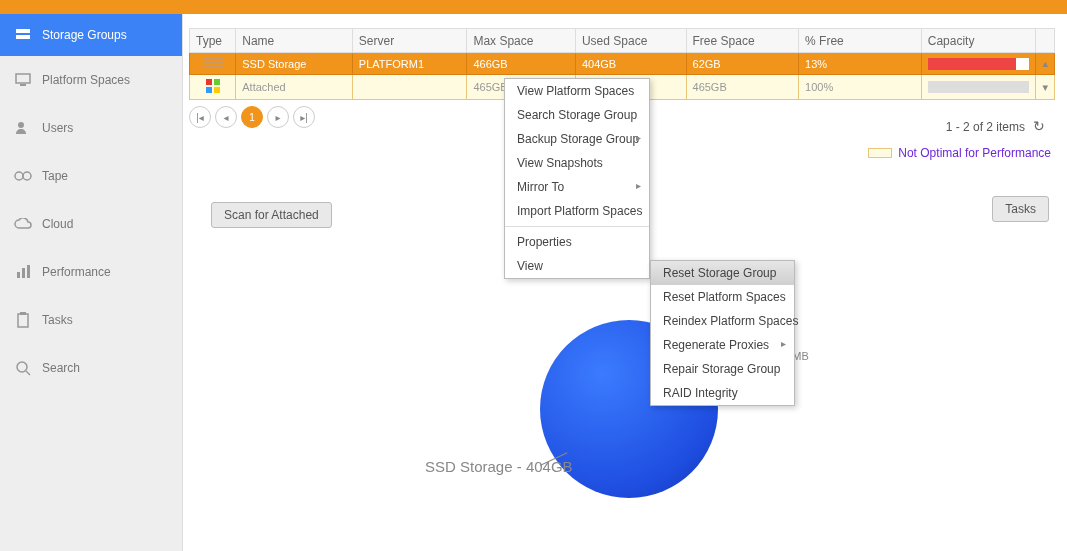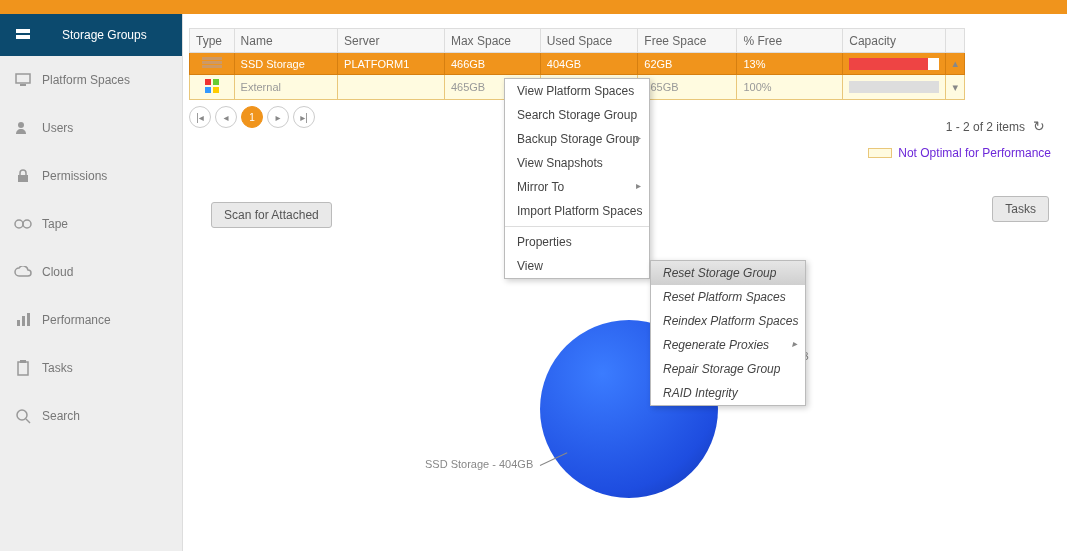--- a/index.html
+++ b/index.html
@@ -1,26 +1,26 @@
 <!DOCTYPE html>
 <html><head>
 <meta charset="utf-8">
 <style>
 * { box-sizing: border-box; margin: 0; padding: 0; }
 body { font-family: Arial, sans-serif; font-size: 12px; color: #555; background: #fff; width: 1067px; height: 551px; overflow: hidden; }
 .topbar { height: 14px; background: #f0941c; }
 .layout { display: flex; height: 537px; }
 .sidebar { width: 183px; background: #eee; border-right: 1px solid #ddd; }
 .side-item { display: flex; align-items: center; height: 48px; padding: 0 12px; color: #777; cursor: pointer; }
-.side-item.active { background: #0c4a6e; color: #fff; height: 42px; gap: 20px; }
+.side-item.active { background: #3b82f6; color: #fff; height: 42px; }
 .side-item .icon { width: 22px; display: inline-flex; justify-content: center; margin-right: 8px; }
 .side-item .icon svg { fill: #999; }
 .side-item.active .icon svg { fill: #fff; }
 .main { flex: 1; position: relative; padding-top: 14px; }
-.table { border-collapse: collapse; width: 776px; margin-left: 6px; }
+.table { border-collapse: collapse; width: 866px; margin-left: 6px; }
 .table th { background: #f7f7f7; text-align: left; font-weight: normal; color: #666; border: 1px solid #ddd; padding: 4px 6px; height: 24px; font-size: 12px; }
 .table td { border: 1px solid #e9c77a; padding: 3px 6px; height: 22px; font-size: 11px; }
 tr.selected td { background: #f0941c; color: #fff; border-color: #d67f10; }
 tr.alt td { background: #fffbe0; color: #999; }
 .typecell { width:46px; text-align:center; }
 .capacity-bar { height: 12px; background: #ddd; position: relative; }
 .capacity-fill { position:absolute; left:0; top:0; bottom:0; background:#e44; }
 .scroll-col { width:14px; background:#eee; }
 .pager { display:flex; align-items:center; margin:6px 0 0 6px; }
 .pbtn { width:22px; height:22px; border:1px solid #ccc; border-radius:50%; background:#fff; margin-right:4px; display:flex; align-items:center; justify-content:center; color:#888; font-size:10px; cursor:pointer;}
@@ -29,31 +29,31 @@
 .refresh { position:absolute; right:16px; top:104px; width:18px; height:18px; cursor:pointer; color:#666; font-size:14px;}
 .legend { position:absolute; right:16px; top:132px; display:flex; align-items:center; color:#6d28d9; }
 .legend .sw { width:24px; height:10px; background:#fffbe0; border:1px solid #e9c77a; margin-right:6px; }
 .actions { margin:74px 0 0 28px; display:flex; align-items:center; }
 .btn { background:#e9e9e9; border:1px solid #bbb; border-radius:3px; padding:5px 12px; color:#555; cursor:pointer; font-size:12px; }
 .btn.right { position:absolute; right:18px; top:182px; }
 .chart-area { position:relative; margin-top:40px; }
 .chart-title { text-align:center; color:#888; font-size:10px; margin-left:260px; }
 .chart-sub { text-align:center; color:#888; font-size:11px; margin-left:260px; line-height:14px; }
 .pie { position:absolute; left:540px; top:320px; width:178px; height:178px; border-radius:50%; background: radial-gradient(circle at 35% 30%, #3b7cff 0%, #1e4de0 70%, #1133a8 100%); }
-.pie-label1 { position:absolute; left:425px; top:458px; color:#888; font-size:11px; }
+.pie-label1 { position:absolute; left:425px; top:458px; color:#888; font-size:15px; }
 .pie-line1 { position:absolute; left:540px; top:465px; width:30px; height:1px; background:#888; transform:rotate(-25deg); transform-origin:left; }
 .pie-label2 { position:absolute; left:730px; top:350px; color:#888; font-size:11px; }
 .pie-line2 { position:absolute; left:705px; top:357px; width:22px; height:1px; background:#888; }
 .ctx-menu { position:absolute; background:#fff; border:1px solid #bbb; box-shadow:2px 2px 6px rgba(0,0,0,0.2); z-index:10; }
 .ctx-menu .mi { padding:5px 26px 5px 12px; color:#444; cursor:pointer; white-space:nowrap; position:relative; font-size:12px; }
 .ctx-menu .mi.sub::after { content:"▸"; position:absolute; right:8px; color:#888; font-size:10px; }
 .ctx-menu .mi.hl { background:linear-gradient(#e6e6e6,#cfcfcf); }
 .ctx-menu .sep { height:1px; background:#ddd; margin:3px 0; }
 #menu1 { left:321px; top:64px; width:146px; }
-#menu2 { left:467px; top:246px; width:156px;font-style:italic; }
+#menu2 { left:467px; top:246px; width:145px; }
 </style>
 </head>
 <body>
 
 <div class="topbar"></div>
 <div class="layout">
   <div class="sidebar">
     <div class="side-item active">
       <span class="icon">
           <svg width="16" height="16" viewBox="0 0 16 16">
@@ -73,29 +73,20 @@
       <span>Platform Spaces</span>
     </div>
     <div class="side-item">
       <span class="icon">
           <svg width="16" height="16" viewBox="0 0 16 16">
             <circle cx="6" cy="5" r="3"></circle>
             <path d="M1 14c0-3 2-5 5-5s5 2 5 5"></path>
           </svg>
         </span>
       <span>Users</span>
-    </div>
-    <div class="side-item">
-      <span class="icon">
-          <svg width="16" height="16" viewBox="0 0 16 16">
-            <rect x="3" y="7" width="10" height="7"></rect>
-            <path d="M5 7V5a3 3 0 016 0v2" fill="none" stroke="#999" stroke-width="1.5"></path>
-          </svg>
-        </span>
-      <span>Permissions</span>
     </div>
     <div class="side-item">
       <span class="icon">
           <svg width="18" height="12" viewBox="0 0 18 12">
             <circle cx="5" cy="6" r="4" fill="none" stroke="#999" stroke-width="1.5"></circle>
             <circle cx="13" cy="6" r="4" fill="none" stroke="#999" stroke-width="1.5"></circle>
           </svg>
         </span>
       <span>Tape</span>
     </div>
@@ -172,21 +163,21 @@
             </td>
           <td class="scroll-col" style="color:#888;text-align:center">▴</td>
         </tr>
         <tr class="alt">
           <td class="typecell"><svg width="16" height="16" viewBox="0 0 16 16">
                 <rect x="1" y="1" width="6" height="6" fill="#e33"></rect>
                 <rect x="9" y="1" width="6" height="6" fill="#6c3"></rect>
                 <rect x="1" y="9" width="6" height="6" fill="#39f"></rect>
                 <rect x="9" y="9" width="6" height="6" fill="#fc0"></rect>
               </svg></td>
-          <td>External</td>
+          <td>Attached</td>
           <td></td>
           <td>465GB</td>
           <td>41MB</td>
           <td>465GB</td>
           <td>100%</td>
           <td>
               <div class="capacity-bar"></div>
             </td>
           <td class="scroll-col" style="color:#888;text-align:center">▾</td>
         </tr>

